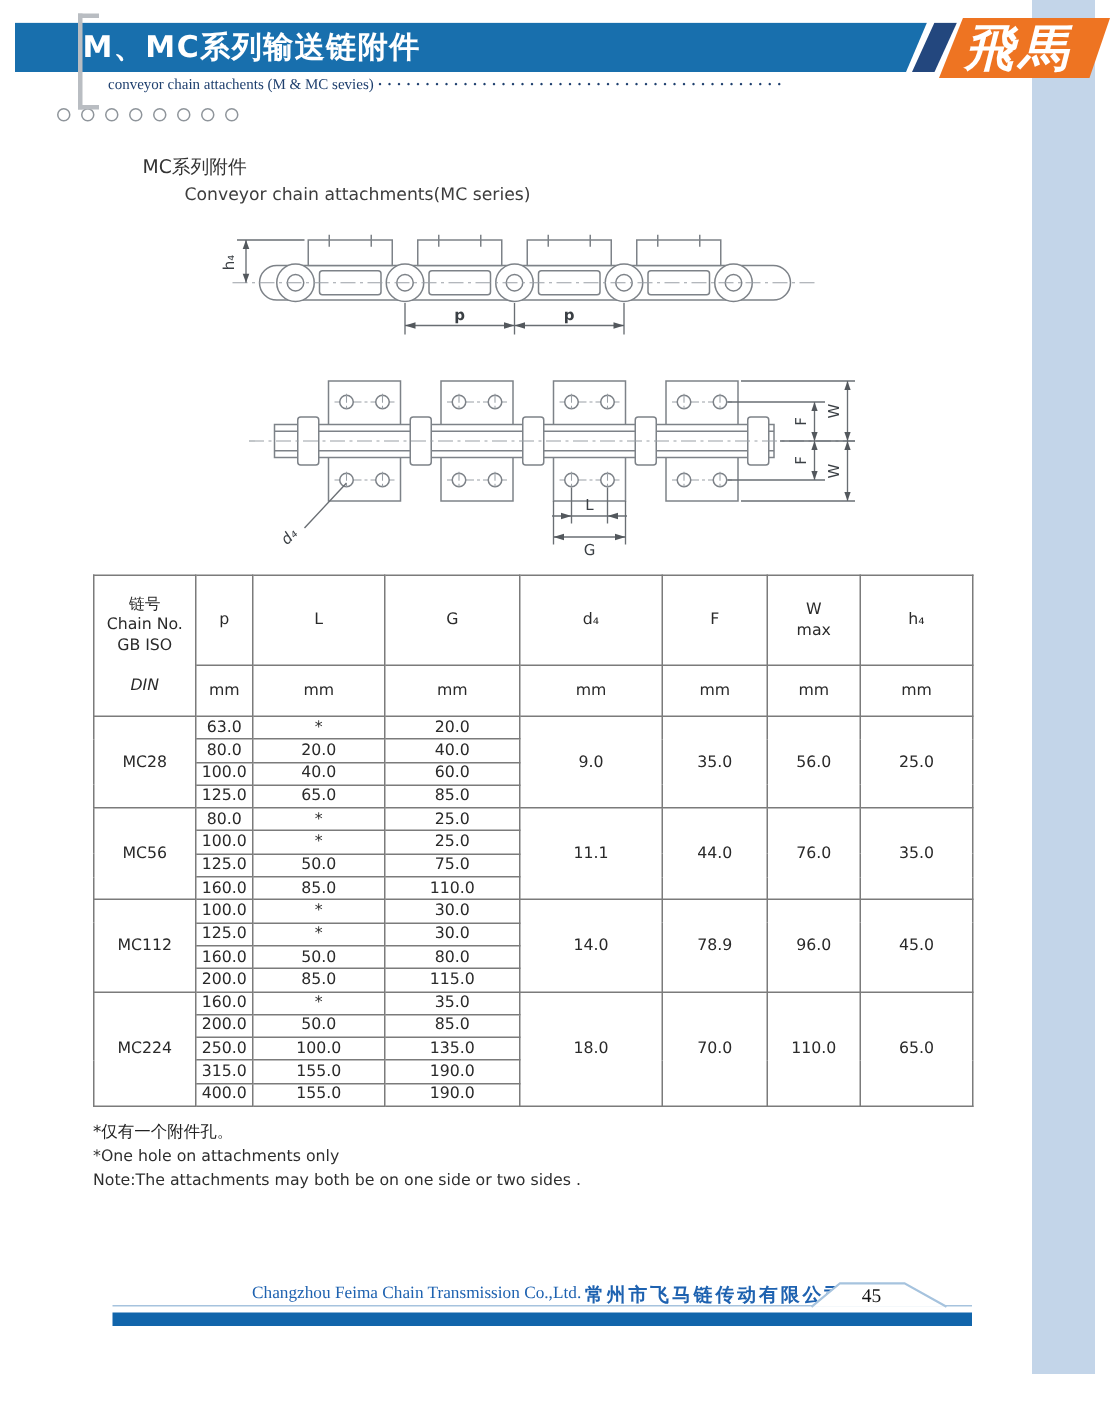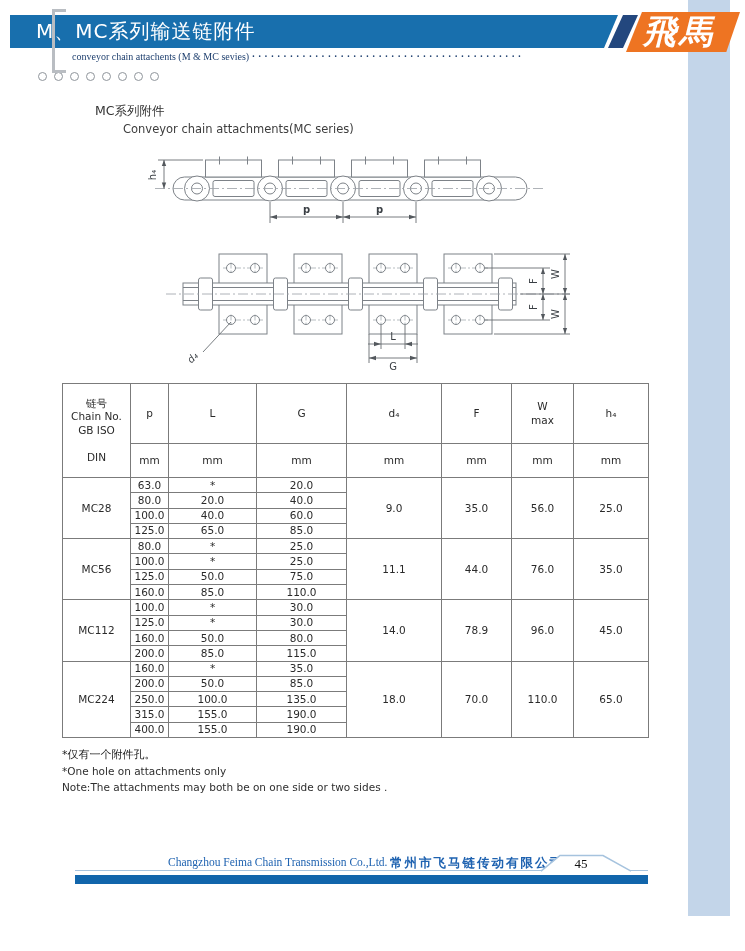--- a/index.html
+++ b/index.html
@@ -10,21 +10,21 @@
     overflow: hidden; margin: 0 auto;
   }
   
   .right-strip { position:absolute; left:688px; top:0; width:42px; height:916px; background:#c3d5e9; }
 
   
   .bracket { position:absolute; left:52px; top:9px; width:14px; height:64px;
     border-left:3px solid #b9bdc2; border-top:3px solid #b9bdc2; border-bottom:3px solid #b9bdc2; z-index:5; }
   .banner { position:absolute; left:10px; top:15px; width:608px; height:33px; background:#186fad;
     clip-path: polygon(0 0, 100% 0, calc(100% - 14px) 100%, 0 100%); z-index:3; }
-  .banner-title { color:#fff; font-size:20px; font-weight:normal; line-height:33px; padding-left:26px;
+  .banner-title { color:#fff; font-size:20px; font-weight:bold; line-height:33px; padding-left:45px;
     letter-spacing:1px; white-space:nowrap; }
   .navy-sliver { position:absolute; left:608px; top:15px; width:30px; height:33px; background:#23477e;
     clip-path: polygon(50% 0, 100% 0, 50% 100%, 0 100%); z-index:3; }
   .logo-flag { position:absolute; left:626px; top:12px; width:114px; height:40px; background:#ee7422;
     clip-path: polygon(14% 0, 100% 0, 88% 100%, 0 100%); z-index:4; display:flex; align-items:center; justify-content:center; }
   .logo-text { color:#fff; font-size:33px; font-weight:bold; font-style:italic;
     font-family:"DejaVu Serif","Liberation Serif",serif; letter-spacing:3px; padding-right:8px; }
   .subtitle-row { position:absolute; left:72px; top:51px; font-family:"Liberation Serif","DejaVu Serif",serif;
     font-size:10px; color:#1e3f6e; white-space:nowrap; z-index:2; }
   .leader-dots { font-weight:bold; letter-spacing:3px; color:#1e3f6e; }
@@ -51,21 +51,21 @@
 
   
   .spec-table { position:absolute; left:62px; top:383px; width:586px; border-collapse:collapse;
     table-layout:fixed; font-size:10.5px; color:#2a2a2a; border:1.5px solid #4a4a4a; }
   .spec-table td, .spec-table th { border:1px solid #7b7b7b; text-align:center; vertical-align:middle;
     font-weight:normal; padding:0; line-height:1.25; }
   .spec-table thead tr.hr1 { height:60px;margin-left:23px; }
   .spec-table thead tr.hr2 { height:34px; }
   .spec-table tbody tr { height:15.3px; }
   .chain-head div { line-height:1.3; }
-  .chain-head .din { margin-top:13px; }
+  .chain-head .din { margin-top:13px;font-style:italic; }
 
   
   .footnotes { position:absolute; left:62px; top:747px; color:#222; }
   .footnotes .cn { font-size:11px; line-height:16px; }
   .footnotes .en { font-size:10.5px; line-height:16px; color:#2e2e2e; }
 
   
   .footer-thin-line { position:absolute; left:75px; top:870px; width:573px; height:0;
     border-top:1.5px solid #a6c3de; }
   .footer-bar { position:absolute; left:75px; top:875px; width:573px; height:9px; background:#1165ab; }

